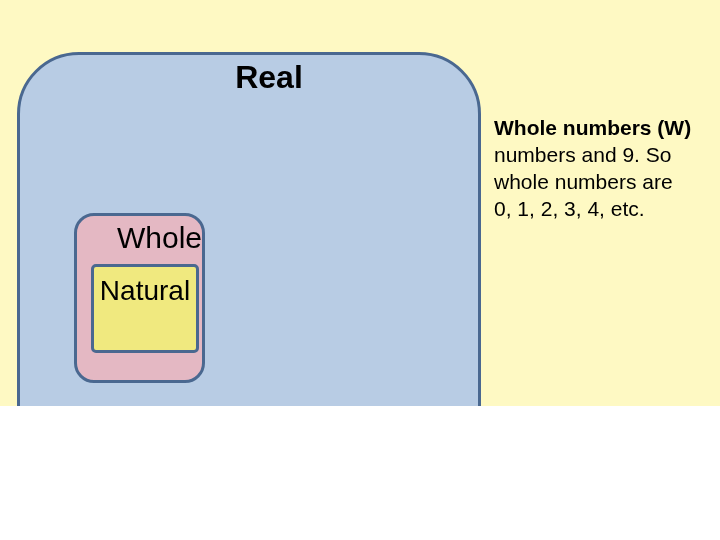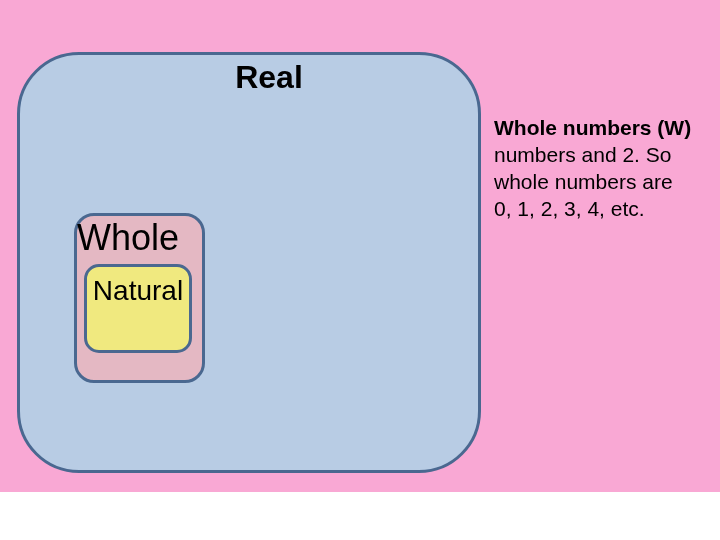--- a/index.html
+++ b/index.html
@@ -3,22 +3,22 @@
 <meta charset="utf-8">
 <style>
   html, body {
     margin: 0;
     padding: 0;
     background: #ffffff;
   }
   .slide {
     position: relative;
     width: 720px;
-    height: 492px;
-    background: #f9a8d4;
+    height: 406px;
+    background: #fef9c3;
     overflow: hidden;
     font-family: "Liberation Sans", sans-serif;
     color: #000000;
   }
   .set {
     position: absolute;
     box-sizing: border-box;
     border: 3px solid #4a6890;
   }
   .set-real {
@@ -43,32 +43,32 @@
   .set-whole {
     left: 54px;
     top: 158px;
     width: 131px;
     height: 170px;
     border-radius: 20px;
     background: #e4b8c3;
   }
   .whole-label {
     margin-top: 4px;
-    text-align: left;
-    font-size: 36px;
+    text-align: right;
+    font-size: 30px;
     line-height: 36px;
     font-weight: normal;
     color: #000000;
   }
   .set-natural {
-    left: 7px;
+    left: 14px;
     top: 48px;
     width: 108px;
     height: 89px;
-    border-radius: 15px;
+    border-radius: 5px;
     background: #f0e97f;
   }
   .natural-label {
     margin-top: 7px;
     text-align: center;
     font-size: 28px;
     line-height: 34px;
     font-weight: normal;
     color: #000000;
   }
@@ -100,18 +100,18 @@
       <div class="whole-label">Whole</div>
 
       <div class="set set-natural">
         <div class="natural-label">Natural</div>
       </div>
     </div>
   </div>
 
   <div class="note">
     <div class="note-line bold">Whole numbers (W)</div>
-    <div class="note-line">numbers and 2. So</div>
+    <div class="note-line">numbers and 9. So</div>
     <div class="note-line">whole numbers are</div>
     <div class="note-line">0, 1, 2, 3, 4, etc.</div>
   </div>
 
 </div>
 
 </body></html>

